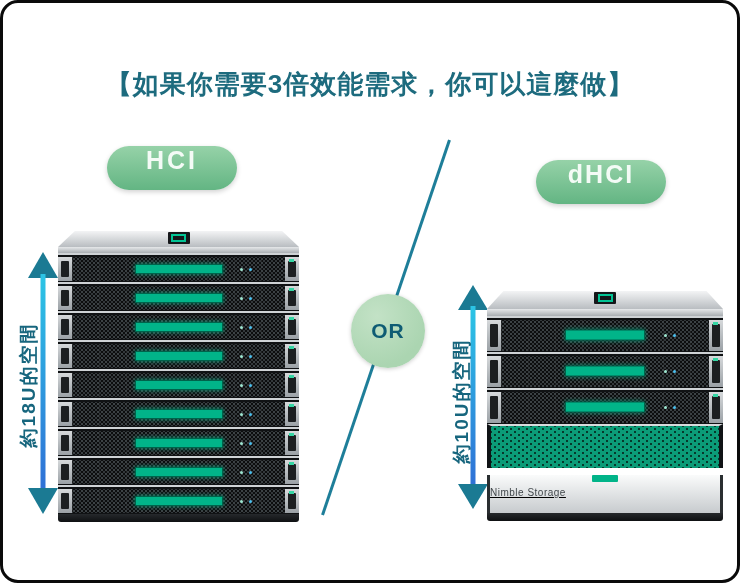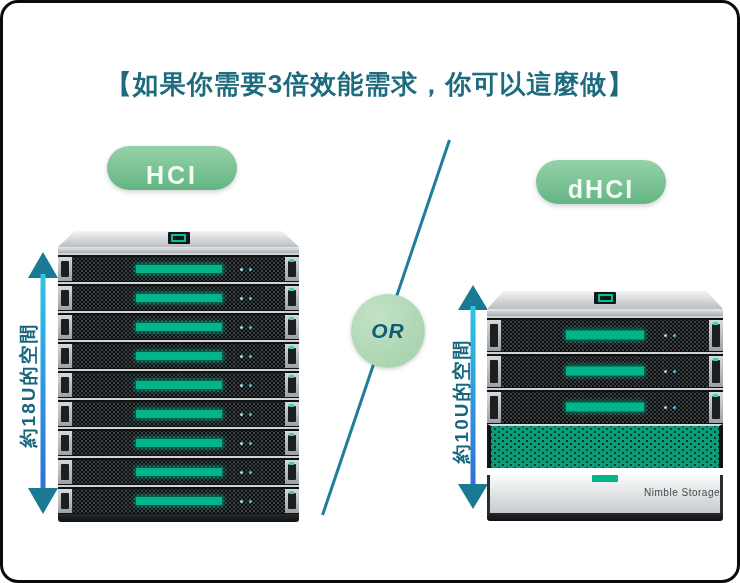--- a/index.html
+++ b/index.html
@@ -7,32 +7,32 @@
          border:3px solid #0a0a0a;border-radius:18px;background:#ffffff;overflow:hidden;}
 
   
   .title{position:absolute;left:0;top:64px;width:100%;text-align:center;
          font-size:26px;font-weight:bold;letter-spacing:1px;color:var(--title-teal,#1d6b7e);z-index:2;}
 
   
   .pill{position:absolute;width:130px;height:44px;border-radius:22px;z-index:2;
         background:linear-gradient(180deg,var(--pill-green-top,#96d2a8),var(--pill-green-bottom,#63b583));
         box-shadow:0 2px 5px rgba(0,0,0,.18);
-        display:flex;align-items:flex-end;justify-content:center;
+        display:flex;align-items:flex-start;justify-content:center;
         color:#f4fbf6;font-size:25px;font-weight:bold;letter-spacing:3px;}
   .pill.hci{left:104px;top:143px;}
   .pill.dhci{left:533px;top:157px;letter-spacing:2px;}
 
   
   .diag{position:absolute;left:185px;top:323px;width:396px;height:3px;
         background:var(--line-teal,#1e7e99);transform:rotate(108.7deg);z-index:1;}
   .or-badge{position:absolute;left:348px;top:291px;width:74px;height:74px;border-radius:50%;z-index:3;
         background:radial-gradient(circle at 35% 30%, #c3e2c6, var(--or-bg,#abd5b1) 70%);
         display:flex;align-items:center;justify-content:center;
-        color:var(--or-text,#0f5c74);font-size:21px;font-weight:bold;font-style:italic;letter-spacing:1px;
+        color:var(--or-text,#0f5c74);font-size:21px;font-weight:bold;letter-spacing:1px;
         box-shadow:0 1px 4px rgba(0,0,0,.2);}
 
   
   .arrow{position:absolute;z-index:2;}
   .arrow-label{position:absolute;z-index:2;height:22px;line-height:22px;text-align:center;
         transform:rotate(-90deg);font-size:19px;font-weight:bold;
         color:var(--label-teal,#17667e);letter-spacing:2px;white-space:nowrap;}
   .arrow-label.left{left:-79px;top:371px;width:210px;}
   .arrow-label.right{left:369px;top:387px;width:180px;}
 
@@ -80,23 +80,23 @@
 
   .base{height:8px;background:linear-gradient(180deg,#26292c,#0e1012);border-radius:0 0 3px 3px;}
 
   
   .nimble-mesh{height:44px;box-sizing:border-box;background-color:#0b9c78;
         border-top:2px solid #d8dbdd;border-left:4px solid #101316;border-right:4px solid #101316;
         background-image:
           radial-gradient(ellipse 2px 1.5px, #06392c 65%, transparent 72%),
           radial-gradient(ellipse 2px 1.5px, #06392c 65%, transparent 72%);
         background-size:8px 6px,8px 6px;background-position:0 0,4px 3px;}
-  .nimble-face{height:38px;box-sizing:border-box;text-align:right;
+  .nimble-face{height:38px;box-sizing:border-box;text-align:left;
         background:linear-gradient(180deg,#fafbfb,#c7cbce);
-        border-left:3px solid #2a2e31;border-right:3px solid #2a2e31;}
+        border-left:3px solid #2a2e31;border-right:3px solid #2a2e31;text-decoration:underline;}
   .nimble-badge{width:26px;height:7px;background:var(--hpe-green,#01b489);
         margin:7px auto 5px;border-radius:1px;}
   .nimble-label{font-size:10px;color:#41474b;letter-spacing:.5px;}
 </style>
 </head>
 <body>
 
 <div class="frame">
 
   <div class="title">【如果你需要3倍效能需求，你可以這麼做】</div>

